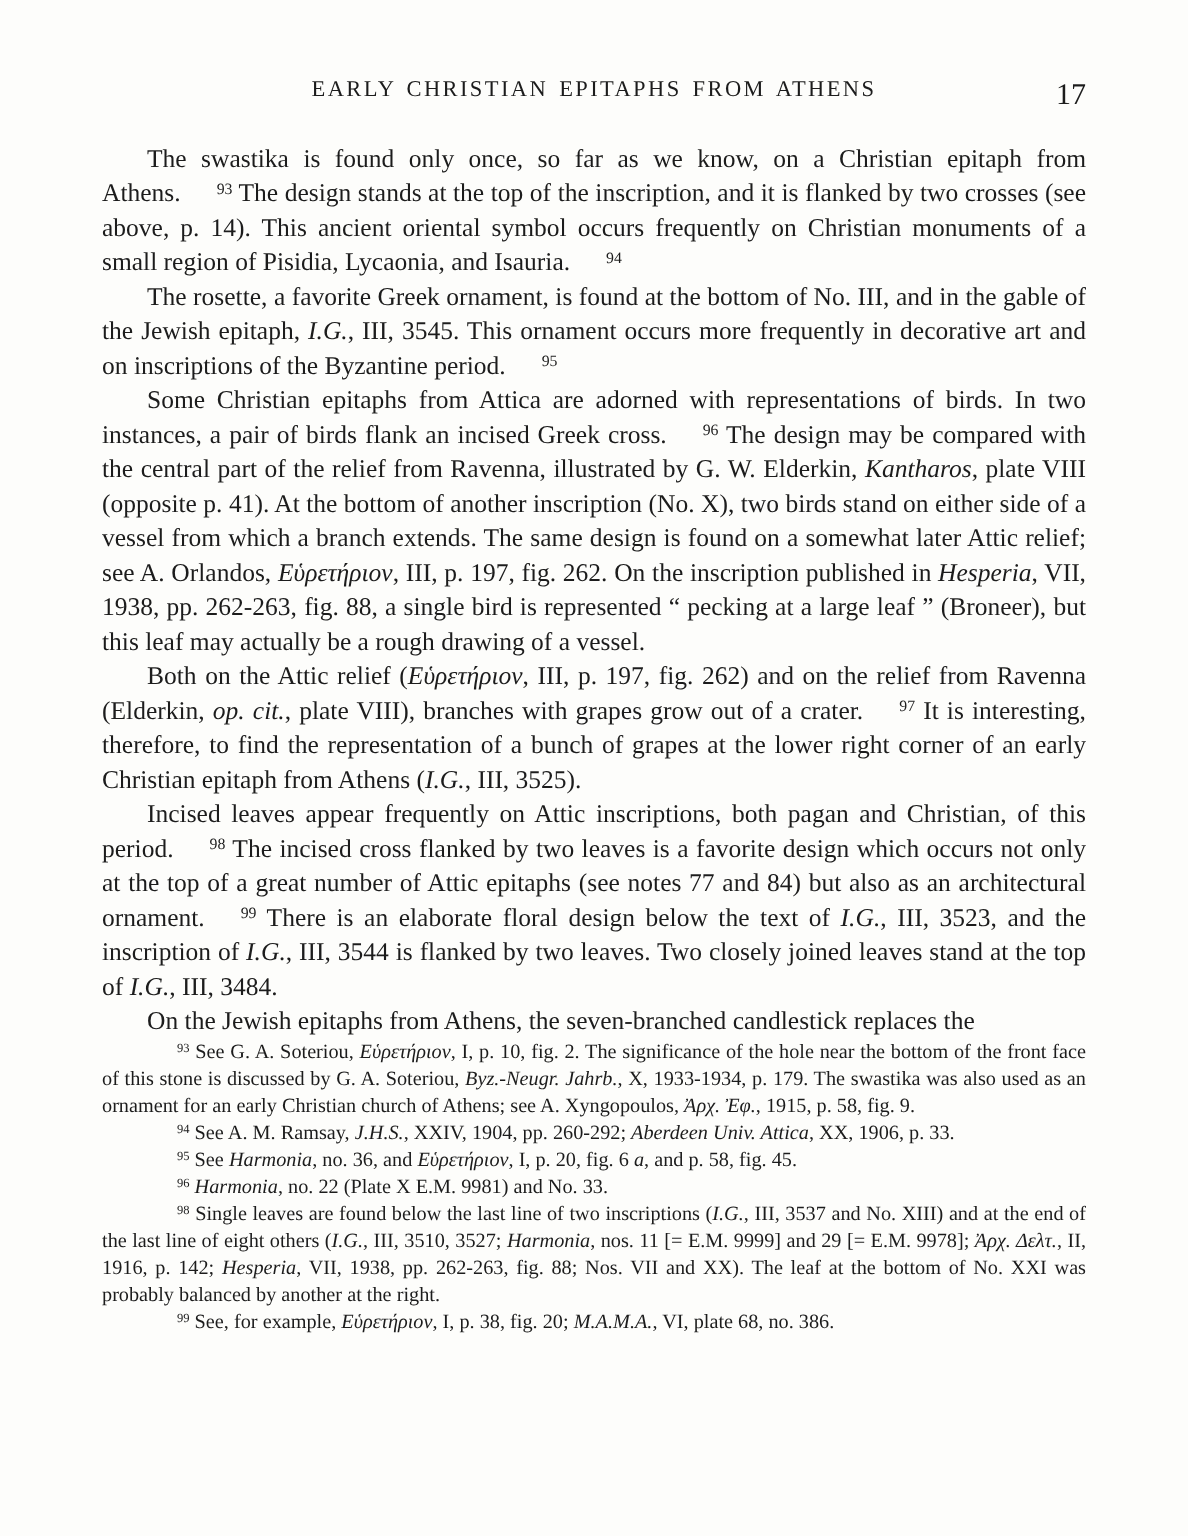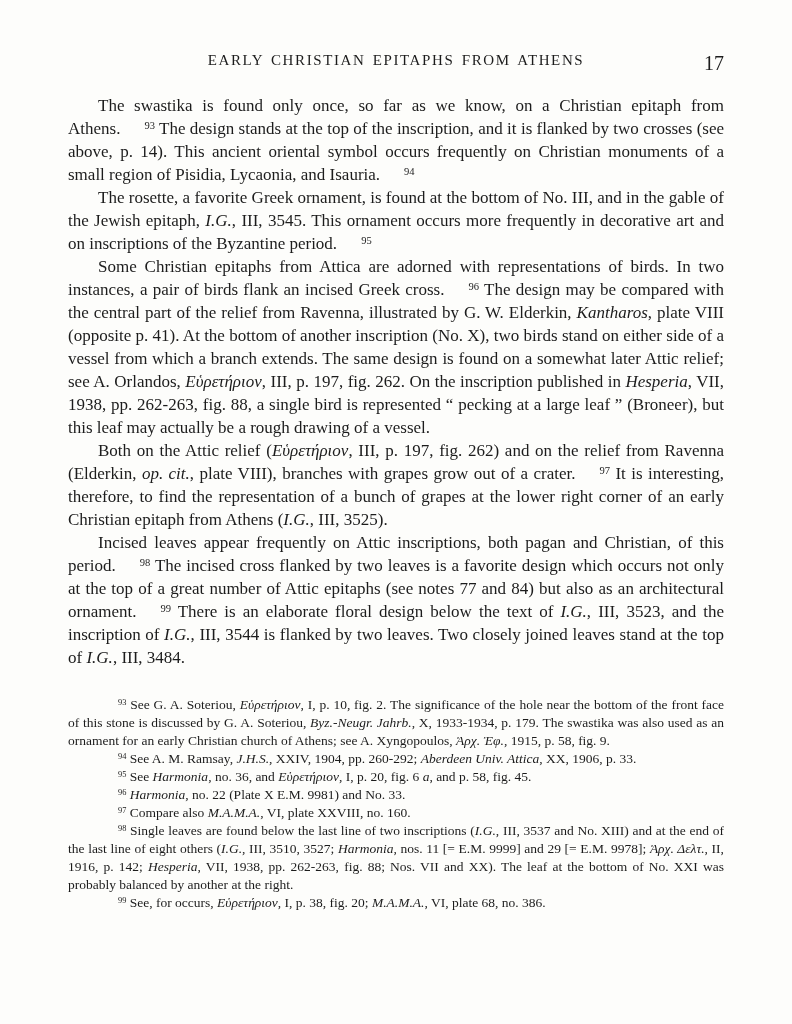--- a/index.html
+++ b/index.html
@@ -41,21 +41,20 @@
   .body-text {
     font-size: 17px;
     line-height: 23px;
   }
   .para {
     margin: 0;
     text-align: justify;
     text-indent: 30px;
   }
   .footnotes {
-    margin-top: 27px;
     font-size: 13.5px;
     line-height: 18px;
   }
   .footnote {
     margin: 0;
     text-align: justify;
     text-indent: 26px;
   }
   sup {
     font-size: 0.62em;
@@ -77,24 +76,24 @@
     <div class="running-title">EARLY CHRISTIAN EPITAPHS FROM ATHENS</div>
     <div class="page-number">17</div>
   </header>
 
   <main class="body-text">
       <p class="para"><span>The swastika is found only once, so far as we know, on a Christian epitaph from Athens.</span><sup>93</sup><span> The design stands at the top of the inscription, and it is flanked by two crosses (see above, p. 14). This ancient oriental symbol occurs frequently on Christian monuments of a small region of Pisidia, Lycaonia, and Isauria.</span><sup>94</sup></p>
       <p class="para"><span>The rosette, a favorite Greek ornament, is found at the bottom of No. III, and in the gable of the Jewish epitaph, </span><em>I.G.</em><span>, III, 3545. This ornament occurs more frequently in decorative art and on inscriptions of the Byzantine period.</span><sup>95</sup></p>
       <p class="para"><span>Some Christian epitaphs from Attica are adorned with representations of birds. In two instances, a pair of birds flank an incised Greek cross.</span><sup>96</sup><span> The design may be compared with the central part of the relief from Ravenna, illustrated by G. W. Elderkin, </span><em>Kantharos</em><span>, plate VIII (opposite p. 41). At the bottom of another inscription (No. X), two birds stand on either side of a vessel from which a branch extends. The same design is found on a somewhat later Attic relief; see A. Orlandos, </span><em>Εὑρετήριον</em><span>, III, p. 197, fig. 262. On the inscription published in </span><em>Hesperia</em><span>, VII, 1938, pp. 262-263, fig. 88, a single bird is represented “ pecking at a large leaf ” (Broneer), but this leaf may actually be a rough drawing of a vessel.</span></p>
       <p class="para"><span>Both on the Attic relief (</span><em>Εὑρετήριον</em><span>, III, p. 197, fig. 262) and on the relief from Ravenna (Elderkin, </span><em>op. cit.</em><span>, plate VIII), branches with grapes grow out of a crater.</span><sup>97</sup><span> It is interesting, therefore, to find the representation of a bunch of grapes at the lower right corner of an early Christian epitaph from Athens (</span><em>I.G.</em><span>, III, 3525).</span></p>
       <p class="para"><span>Incised leaves appear frequently on Attic inscriptions, both pagan and Christian, of this period.</span><sup>98</sup><span> The incised cross flanked by two leaves is a favorite design which occurs not only at the top of a great number of Attic epitaphs (see notes 77 and 84) but also as an architectural ornament.</span><sup>99</sup><span> There is an elaborate floral design below the text of </span><em>I.G.</em><span>, III, 3523, and the inscription of </span><em>I.G.</em><span>, III, 3544 is flanked by two leaves. Two closely joined leaves stand at the top of </span><em>I.G.</em><span>, III, 3484.</span></p>
+      <p class="para"><span>On the Jewish epitaphs from Athens, the seven-branched candlestick replaces the</span></p>
     </main>
 
   <section class="footnotes">
       <p class="footnote"><sup>93</sup><span> See G. A. Soteriou, </span><em>Εὑρετήριον</em><span>, I, p. 10, fig. 2. The significance of the hole near the bottom of the front face of this stone is discussed by G. A. Soteriou, </span><em>Byz.-Neugr. Jahrb.</em><span>, X, 1933-1934, p. 179. The swastika was also used as an ornament for an early Christian church of Athens; see A. Xyngopoulos, </span><em>Ἀρχ. Ἐφ.</em><span>, 1915, p. 58, fig. 9.</span></p>
       <p class="footnote"><sup>94</sup><span> See A. M. Ramsay, </span><em>J.H.S.</em><span>, XXIV, 1904, pp. 260-292; </span><em>Aberdeen Univ. Attica</em><span>, XX, 1906, p. 33.</span></p>
       <p class="footnote"><sup>95</sup><span> See </span><em>Harmonia</em><span>, no. 36, and </span><em>Εὑρετήριον</em><span>, I, p. 20, fig. 6 </span><em>a</em><span>, and p. 58, fig. 45.</span></p>
       <p class="footnote"><sup>96</sup><span> </span><em>Harmonia</em><span>, no. 22 (Plate X E.M. 9981) and No. 33.</span></p>
-      <p class="footnote"><sup>97</sup><span> Compare also </span><em>M.A.M.A.</em><span>, VI, plate XXVIII, no. 160.</span></p>
       <p class="footnote"><sup>98</sup><span> Single leaves are found below the last line of two inscriptions (</span><em>I.G.</em><span>, III, 3537 and No. XIII) and at the end of the last line of eight others (</span><em>I.G.</em><span>, III, 3510, 3527; </span><em>Harmonia</em><span>, nos. 11 [= E.M. 9999] and 29 [= E.M. 9978]; </span><em>Ἀρχ. Δελτ.</em><span>, II, 1916, p. 142; </span><em>Hesperia</em><span>, VII, 1938, pp. 262-263, fig. 88; Nos. VII and XX). The leaf at the bottom of No. XXI was probably balanced by another at the right.</span></p>
-      <p class="footnote"><sup>99</sup><span> See, for occurs, </span><em>Εὑρετήριον</em><span>, I, p. 38, fig. 20; </span><em>M.A.M.A.</em><span>, VI, plate 68, no. 386.</span></p>
+      <p class="footnote"><sup>99</sup><span> See, for example, </span><em>Εὑρετήριον</em><span>, I, p. 38, fig. 20; </span><em>M.A.M.A.</em><span>, VI, plate 68, no. 386.</span></p>
     </section>
 </div>
 
 </body></html>

